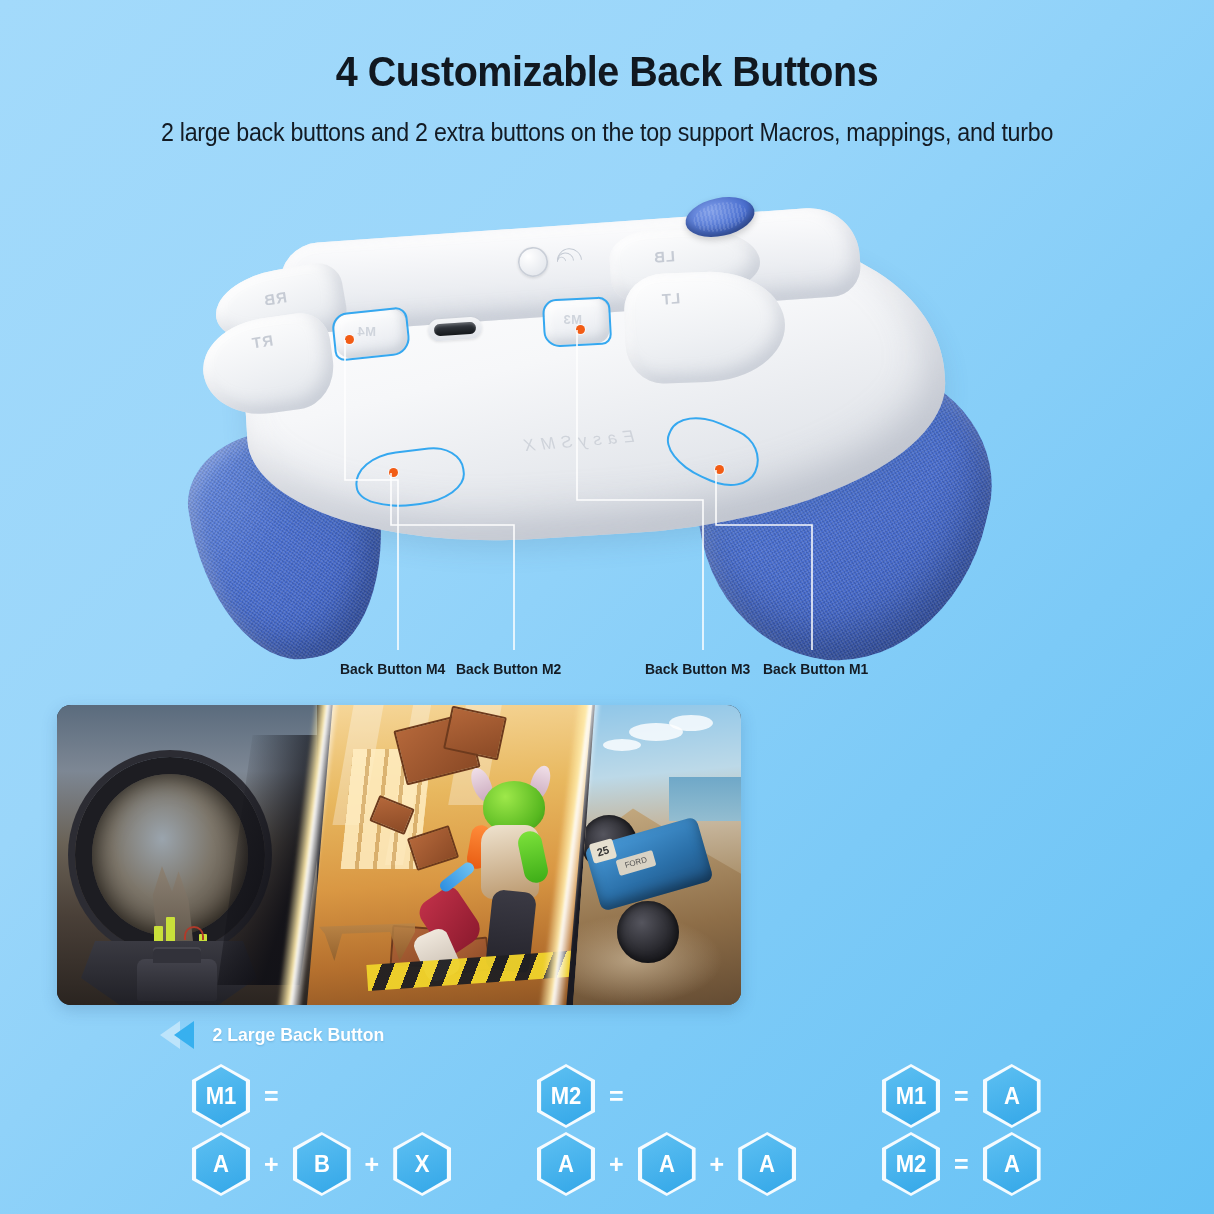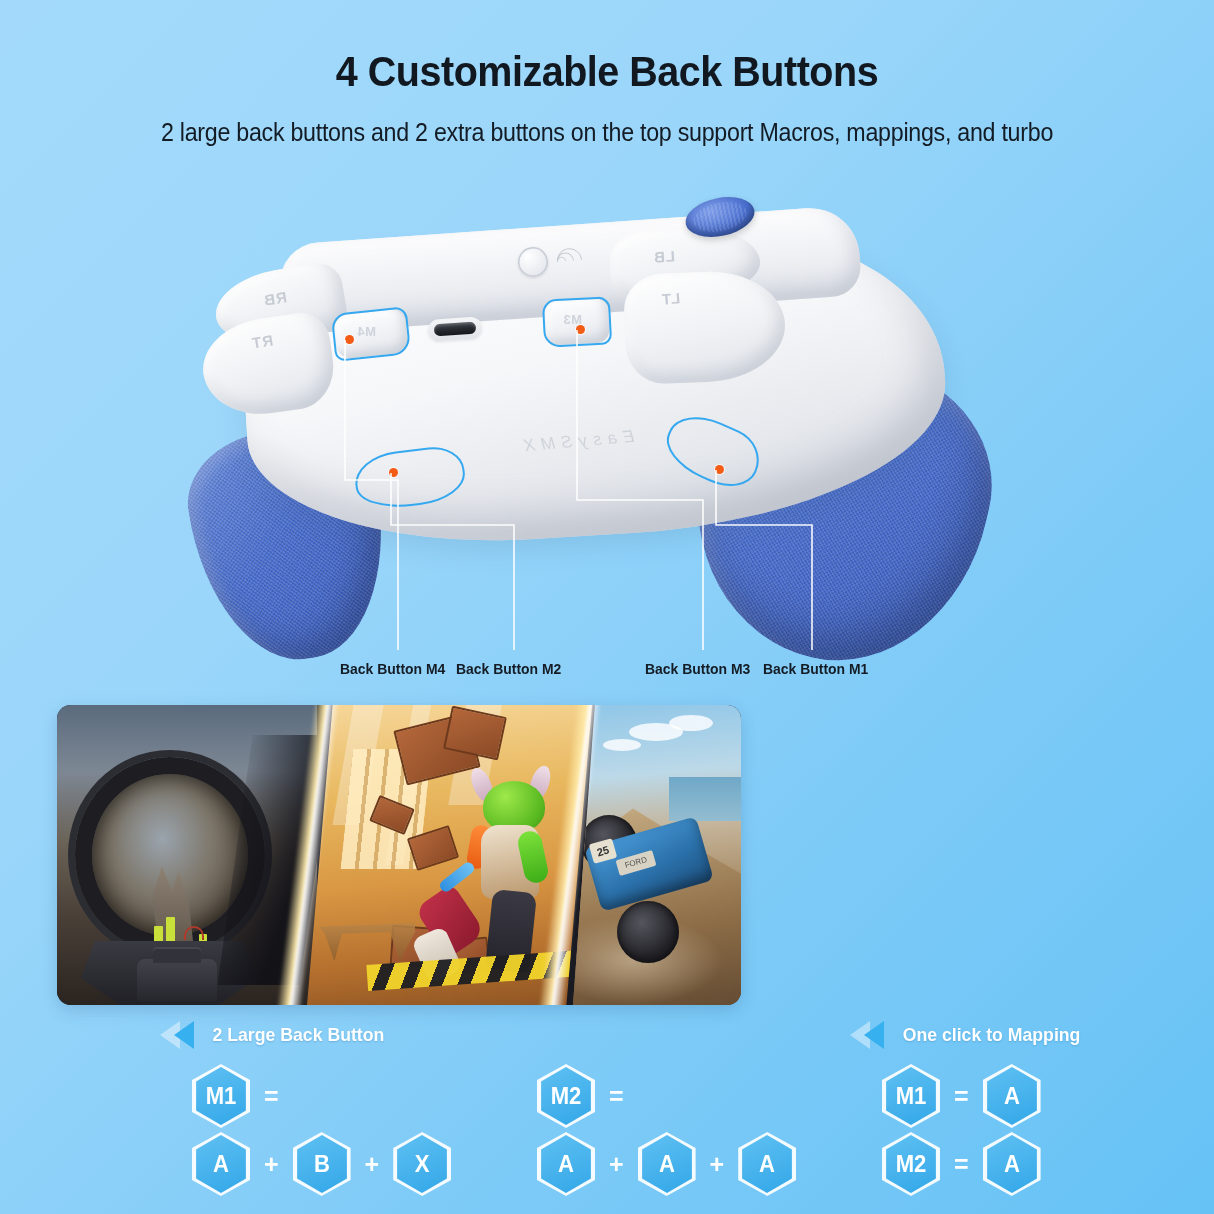--- a/index.html
+++ b/index.html
@@ -599,27 +599,20 @@
           <div class="hex">A</div>
         </div>
       <div class="op">+</div>
       <div class="hex-w">
           <div class="hex">A</div>
         </div>
     </div>
   </div>
 
   <div class="col" id="col2">
-    <div class="col-head">
-      <div class="tri-pair">
-        <div class="tri-ghost"></div>
-          <div class="tri-solid"></div>
-      </div>
-      <div class="col-title">One click to Mapping</div>
-    </div>
     <div class="row row-a">
       <div class="hex-w">
           <div class="hex">M1</div>
         </div>
       <div class="op">=</div>
       <div class="hex-w">
           <div class="hex">A</div>
         </div>
     </div>
     <div class="row row-b">

